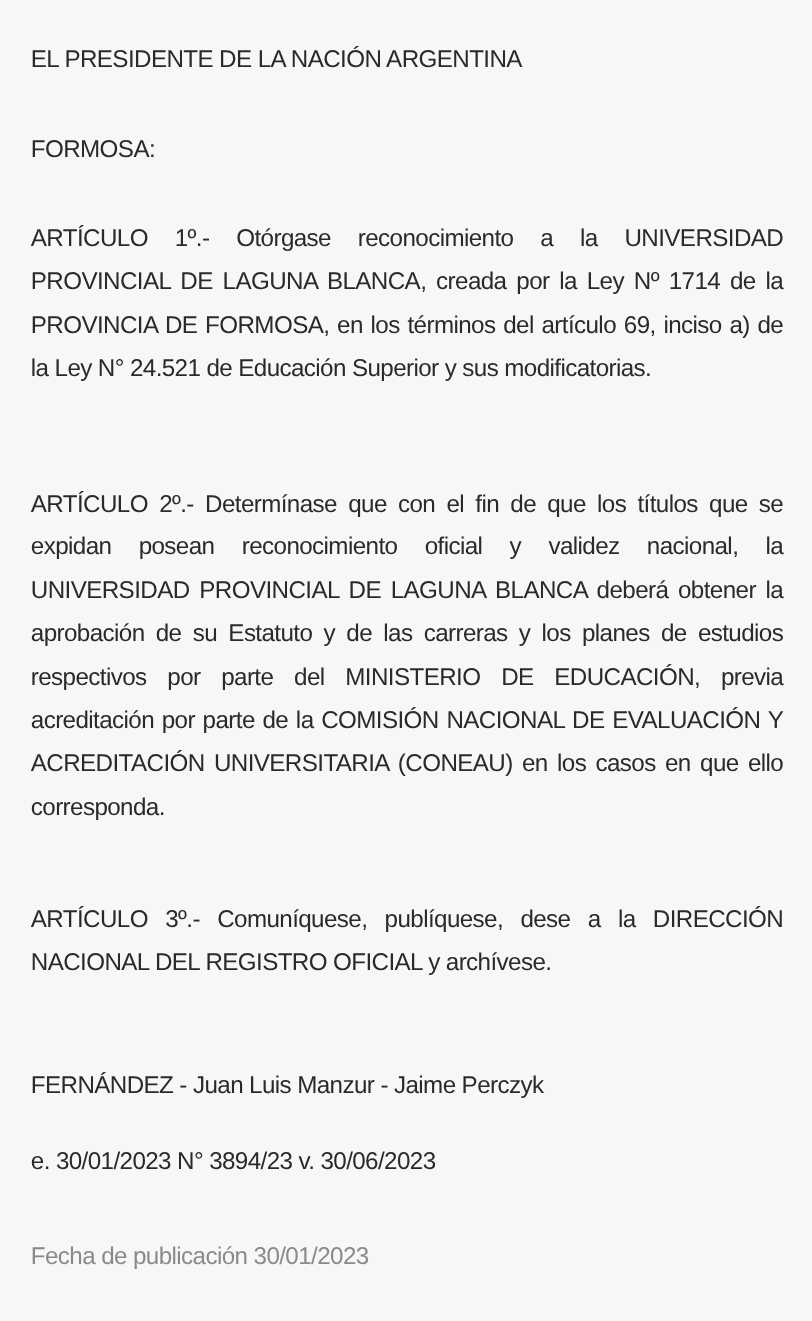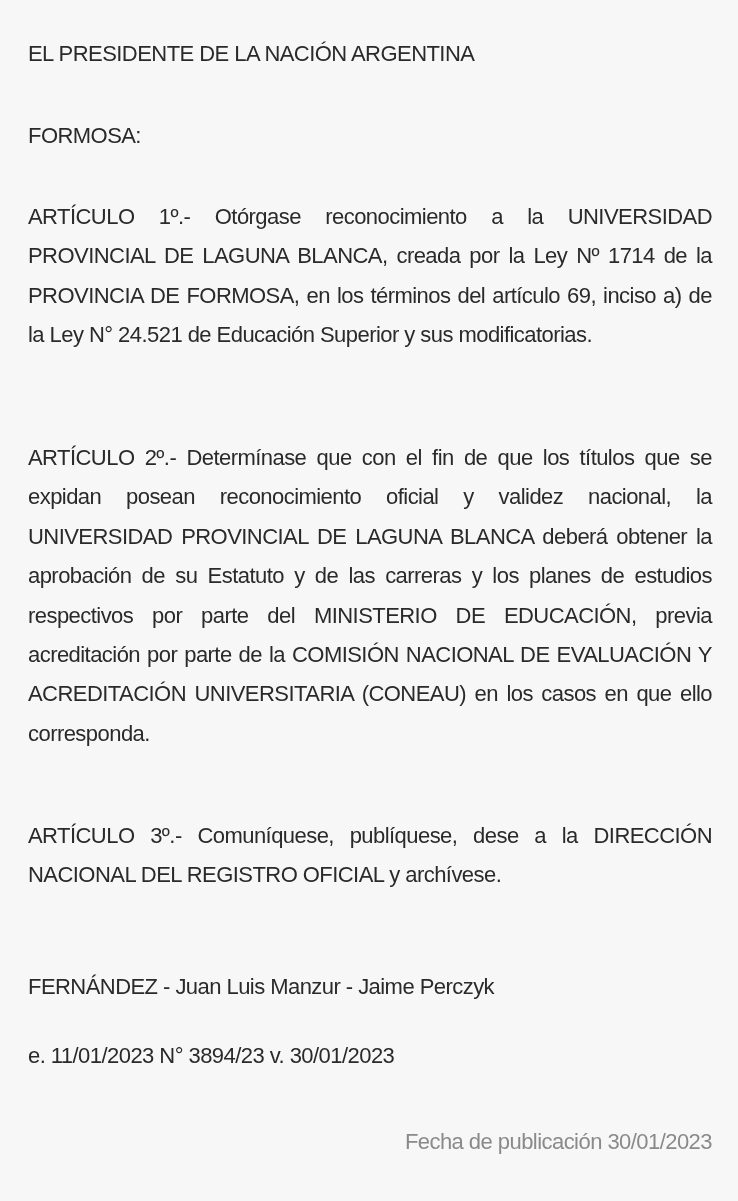--- a/index.html
+++ b/index.html
@@ -46,16 +46,16 @@
   <div class="p nojust" style="top:116px;">FORMOSA:</div>
 
   <div class="p" style="top:197px;">ARTÍCULO 1º.- Otórgase reconocimiento a la UNIVERSIDAD PROVINCIAL DE LAGUNA BLANCA, creada por la Ley Nº 1714 de la PROVINCIA DE FORMOSA, en los términos del artículo 69, inciso a) de la Ley N° 24.521 de Educación Superior y sus modificatorias.</div>
 
   <div class="p" style="top:438px;">ARTÍCULO 2º.- Determínase que con el fin de que los títulos que se expidan posean reconocimiento oficial y validez nacional, la UNIVERSIDAD PROVINCIAL DE LAGUNA BLANCA deberá obtener la aprobación de su Estatuto y de las carreras y los planes de estudios respectivos por parte del MINISTERIO DE EDUCACIÓN, previa acreditación por parte de la COMISIÓN NACIONAL DE EVALUACIÓN Y ACREDITACIÓN UNIVERSITARIA (CONEAU) en los casos en que ello corresponda.</div>
 
   <div class="p" style="top:816px;">ARTÍCULO 3º.- Comuníquese, publíquese, dese a la DIRECCIÓN NACIONAL DEL REGISTRO OFICIAL y archívese.</div>
 
   <div class="p nojust" style="top:955px;margin-top:12px;">FERNÁNDEZ - Juan Luis Manzur - Jaime Perczyk</div>
 
-  <div class="p nojust" style="top:1036px;">e. 11/01/2023 N° 3894/23 v. 30/01/2023</div>
+  <div class="p nojust" style="top:1036px;">e. 30/01/2023 N° 3894/23 v. 30/06/2023</div>
 
-  <div class="p nojust muted" style="top:1122px;text-align:right;">Fecha de publicación 30/01/2023</div>
+  <div class="p nojust muted" style="top:1122px;">Fecha de publicación 30/01/2023</div>
 </div>
 
 </body></html>

